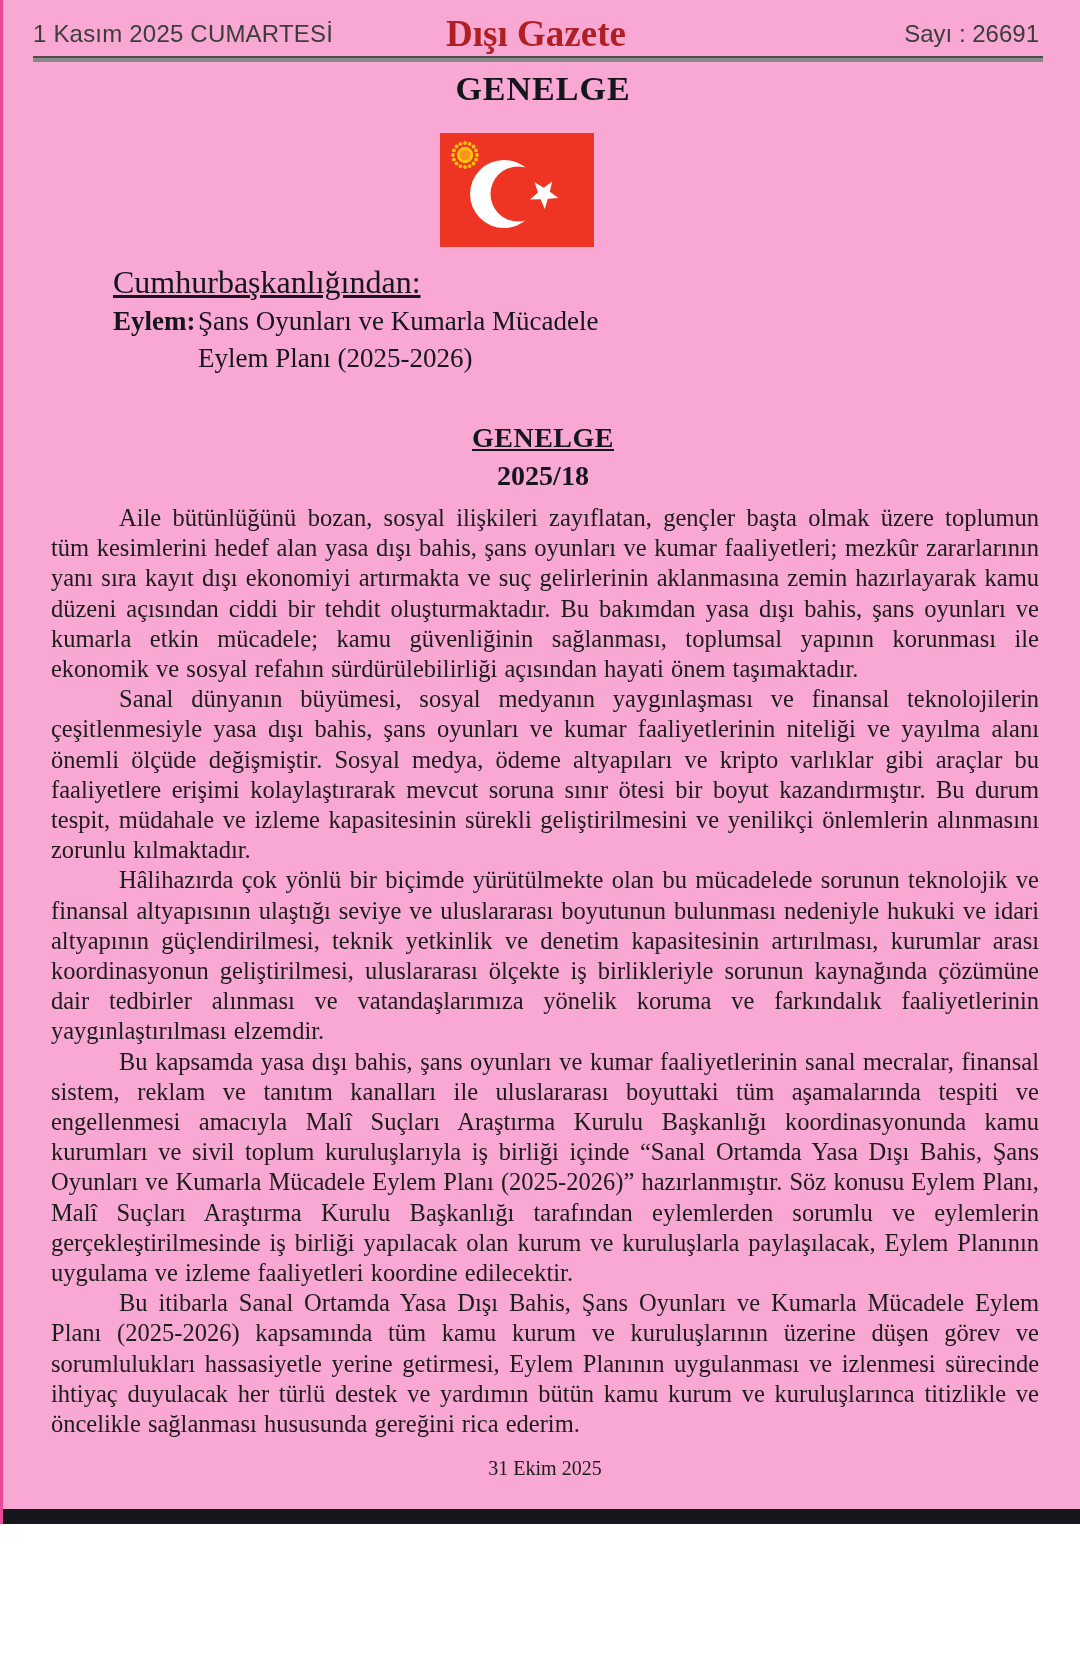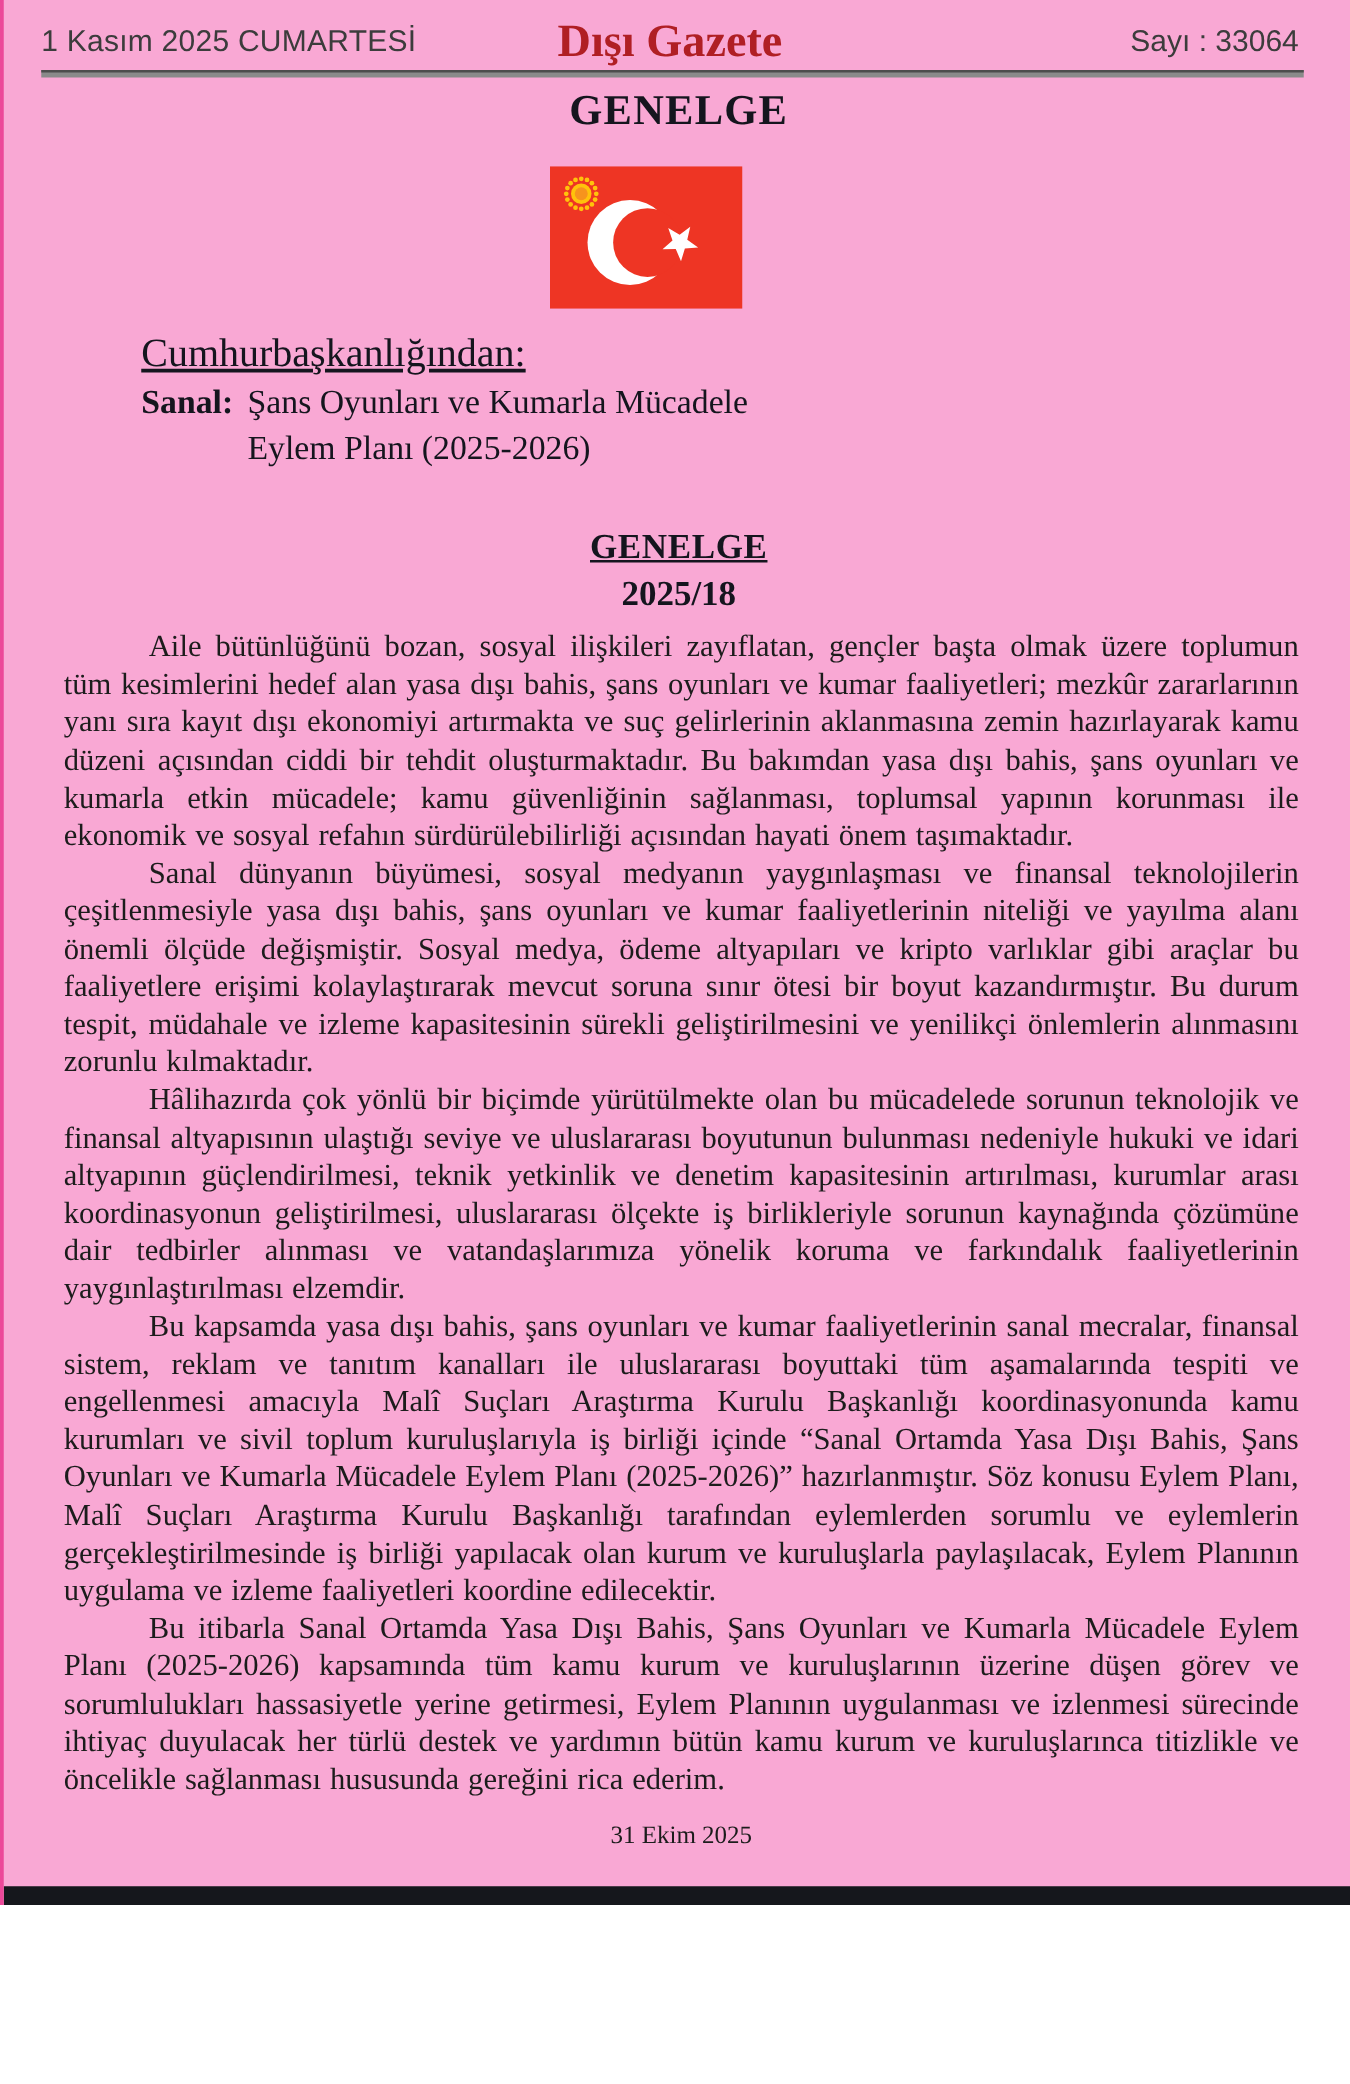--- a/index.html
+++ b/index.html
@@ -191,21 +191,21 @@
   }
 </style>
 </head>
 <body>
 
 <div class="page">
 
   <div class="masthead">
     <span class="date">1 Kasım 2025 CUMARTESİ</span>
     <span class="gazette">Dışı Gazete</span>
-    <span class="issue">Sayı : 33064</span>
+    <span class="issue">Sayı : 26691</span>
   </div>
   <div class="masthead-rule"></div>
 
   <div class="doc-heading">GENELGE</div>
 
   <div class="flag-wrap">
     <svg width="154" height="114" viewBox="0 0 154 114" xmlns="http://www.w3.org/2000/svg">
       <rect x="0" y="0" width="154" height="114" fill="#EE3524"></rect>
 
       <g>
@@ -234,21 +234,21 @@
       <circle cx="64" cy="61" r="34" fill="#ffffff"></circle>
       <circle cx="78" cy="61" r="27.5" fill="#EE3524"></circle>
 
       <polygon points="118.5,64.9 107.9,65.8 104.8,76.0 100.6,66.2 90.0,66.4 98.0,59.4 94.6,49.3 103.7,54.8 112.2,48.4 109.8,58.8" fill="#ffffff"></polygon>
     </svg>
   </div>
 
   <div class="from-line">Cumhurbaşkanlığından:</div>
 
   <div class="subject-block">
-    <span class="label">Sanal:</span>
+    <span class="label">Eylem:</span>
     <div class="subject-lines">
       <div>Şans Oyunları ve Kumarla Mücadele</div>
       <div>Eylem Planı (2025-2026)</div>
     </div>
   </div>
 
   <div class="circ-title">GENELGE</div>
   <div class="circ-number">2025/18</div>
 
   <div class="body-block">

